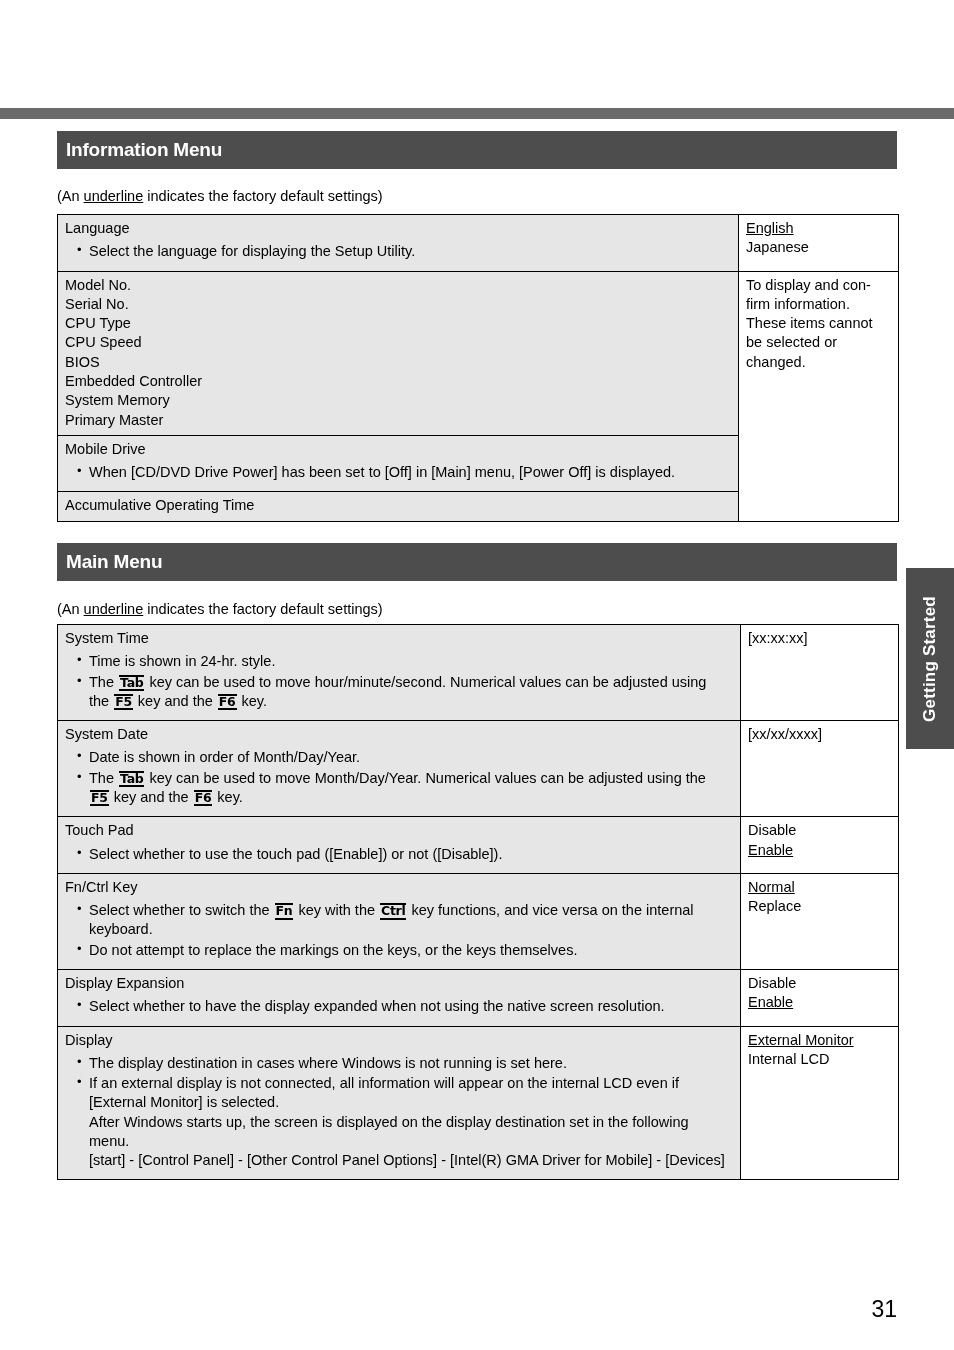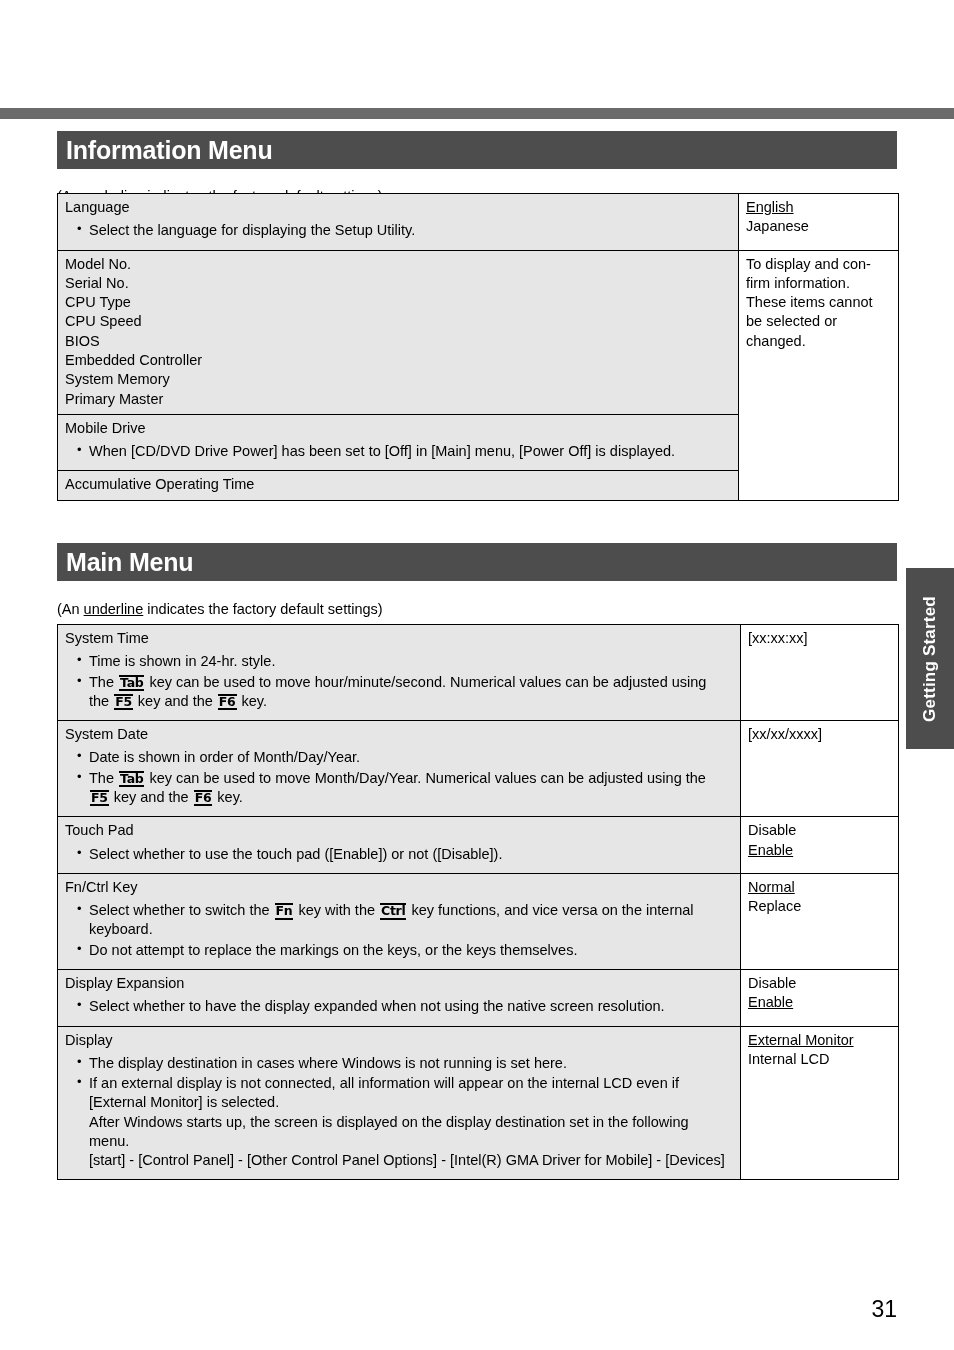--- a/index.html
+++ b/index.html
@@ -27,21 +27,21 @@
   }
 
   
   .section-bar {
     position: absolute;
     left: 57px;
     width: 840px;
     height: 38px;
     background: #4d4d4d;
     color: #ffffff;
-    font-size: 25px;
+    font-size: 19px;
     font-weight: bold;
     letter-spacing: -0.2px;
     display: flex;
     align-items: center;
     padding-left: 9px;
     box-sizing: border-box;
   }
   #bar-info { top: 131px; }
   #bar-main { top: 543px; }
 
@@ -60,21 +60,21 @@
 
   
   table.spec {
     position: absolute;
     left: 57px;
     border-collapse: collapse;
     table-layout: fixed;
     font-size: 14.5px;
     line-height: 1.33;
   }
-  #tbl-info { top: 193px; width: 841px; padding-left: 17px; }
+  #tbl-info { top: 214px; width: 841px; padding-left: 17px; }
   #tbl-main { top: 624px; width: 841px; }
 
   table.spec td {
     border: 1.2px solid #000000;
     vertical-align: top;
     padding: 4px 7px 5px 7px;
     box-sizing: border-box;
   }
   td.desc {
     background: #e6e6e6;

